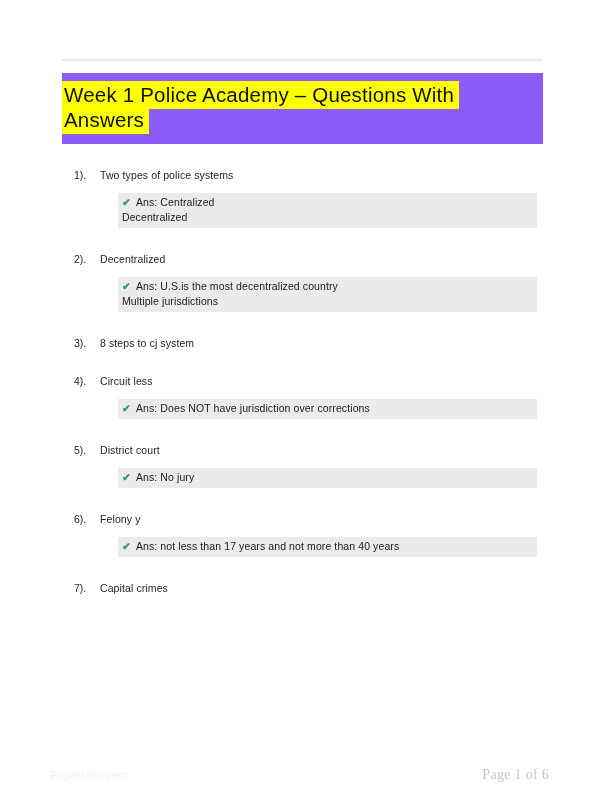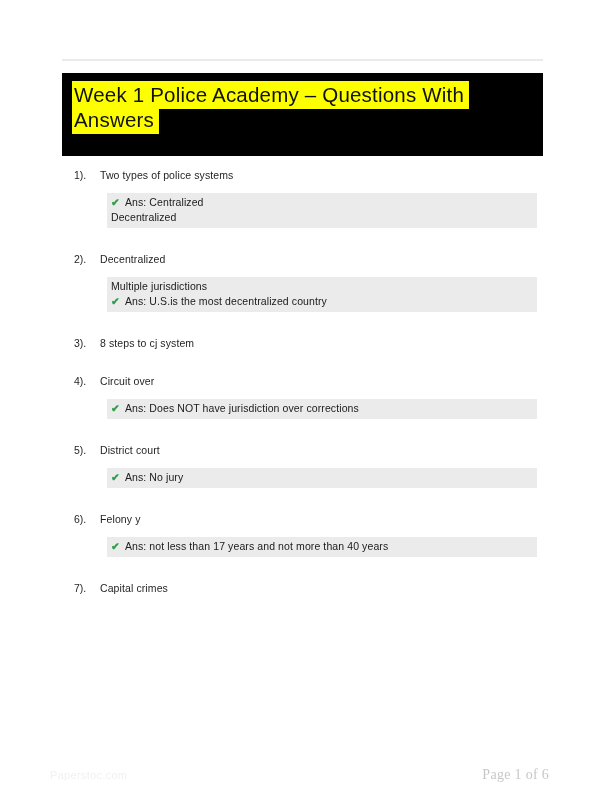--- a/index.html
+++ b/index.html
@@ -21,23 +21,23 @@
     width: 481px;
     height: 2px;
     background: #e8eaec;
   }
 
   .title-box {
     position: absolute;
     left: 62px;
     top: 73px;
     width: 481px;
-    height: 83px;
-    background: #000000;
-    padding: 9px 10px;
+    height: 71px;
+    background: #8b5cf6;
+    padding: 9px 0;
   }
   .title-text {
     font-size: 20.5px;
     line-height: 25px;
     color: #111111;
     letter-spacing: 0.2px;
   }
   .title-text mark {
     background: #fdff00;
     color: #111111;
@@ -57,21 +57,21 @@
     display: flex;
     font-size: 10.5px;
     line-height: 14px;
     color: #1f1f1f;
   }
   .q-num { width: 26px; flex: none; }
   .q-text { letter-spacing: 0.1px; }
 
   .answer-box {
     margin-top: 11px;
-    margin-left: 33px;
+    margin-left: 44px;
     margin-right: 8px;
     background: #ebebeb;
     padding: 2px 6px 3px 4px;
     font-size: 10.5px;
     line-height: 15px;
     color: #202020;
   }
   .ans-line { letter-spacing: 0.1px; }
   .check {
     color: #2f9e4c;
@@ -122,36 +122,36 @@
           <div class="ans-line">Decentralized</div>
         </div>
   </div>
 
   <div class="q-item">
     <div class="q-row">
       <span class="q-num">2).</span>
       <span class="q-text">Decentralized</span>
     </div>
     <div class="answer-box">
+          <div class="ans-line"><span class="check">✔</span><span>Ans: U.S.is the most decentralized country</span></div>
           <div class="ans-line">Multiple jurisdictions</div>
-          <div class="ans-line"><span class="check">✔</span><span>Ans: U.S.is the most decentralized country</span></div>
         </div>
   </div>
 
   <div class="q-item">
     <div class="q-row">
       <span class="q-num">3).</span>
       <span class="q-text">8 steps to cj system</span>
     </div>
   </div>
 
   <div class="q-item">
     <div class="q-row">
       <span class="q-num">4).</span>
-      <span class="q-text">Circuit over</span>
+      <span class="q-text">Circuit less</span>
     </div>
     <div class="answer-box">
           <div class="ans-line"><span class="check">✔</span><span>Ans: Does NOT have jurisdiction over corrections</span></div>
         </div>
   </div>
 
   <div class="q-item">
     <div class="q-row">
       <span class="q-num">5).</span>
       <span class="q-text">District court</span>

